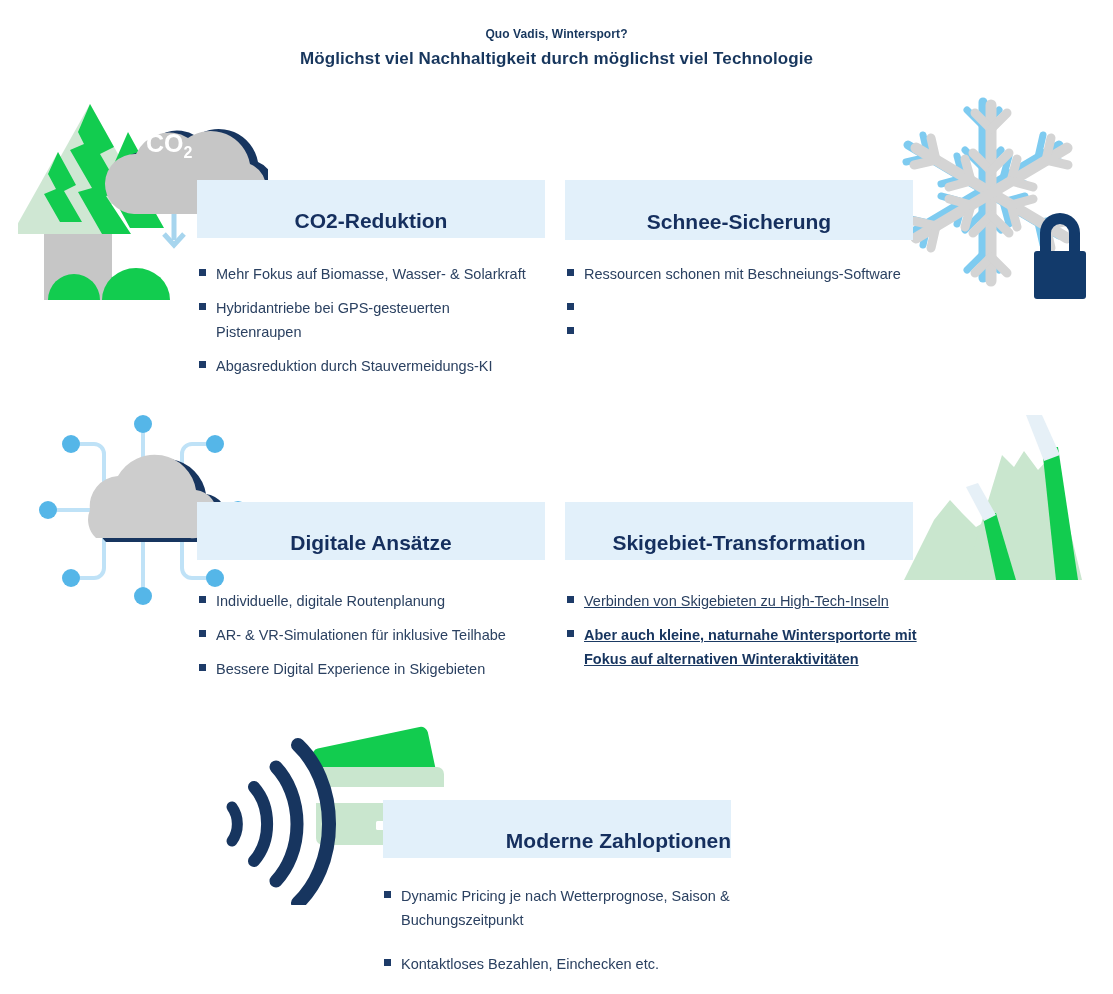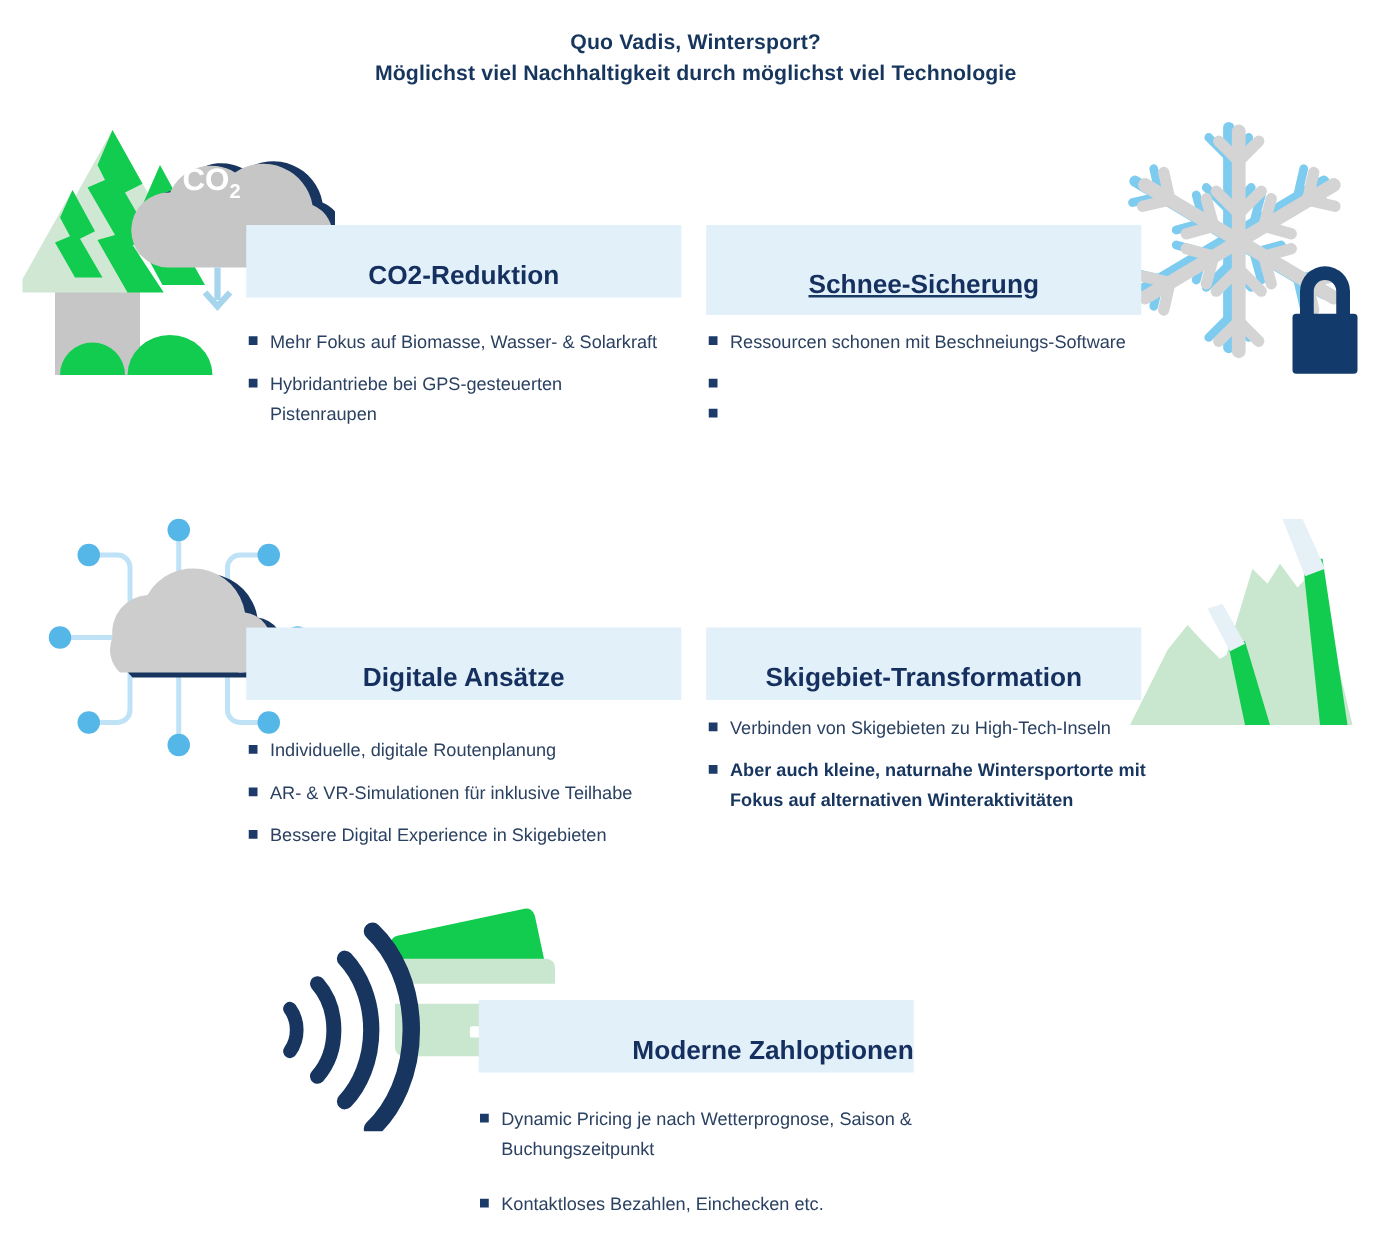--- a/index.html
+++ b/index.html
@@ -16,21 +16,21 @@
     color: #1b3a63;
   }
   .title-block {
     position: absolute;
     left: 0;
     top: 22px;
     width: 1113px;
     text-align: center;
   }
   .title-line1 {
-    font-size: 17px;
+    font-size: 12px;
     font-weight: bold;
     color: #17365d;
     letter-spacing: 0.1px;
     line-height: 24px;
   }
   .title-line2 {
     font-size: 17px;
     font-weight: bold;
     color: #17365d;
     letter-spacing: 0.1px;
@@ -132,20 +132,24 @@
   <span class="band-title">CO2-Reduktion</span>
 </div>
 <div class="bullets" style="left:199px; top:262px; width:365px;">
   <div class="bullet">
     <span class="bullet-marker"></span>
     <span class="bullet-text">Mehr Fokus auf Biomasse, Wasser- &amp; Solarkraft</span>
   </div>
   <div class="bullet">
     <span class="bullet-marker"></span>
     <span class="bullet-text" style="max-width:255px;">Hybridantriebe bei GPS-gesteuerten Pistenraupen</span>
+  </div>
+  <div class="bullet">
+    <span class="bullet-marker"></span>
+    <span class="bullet-text">Abgasreduktion durch Stauvermeidungs-KI</span>
   </div>
 </div>
 
 <div class="icon-wrap" style="left:888px; top:88px; width:220px; height:220px;">
   <svg width="220" height="220" viewBox="0 0 220 220">
 
     <g transform="translate(-5,0)" stroke="#7ecbf0" stroke-width="9" stroke-linecap="round" fill="none">
       <line x1="100" y1="14" x2="100" y2="190"></line>
       <line x1="25" y1="57" x2="176" y2="147"></line>
       <line x1="176" y1="57" x2="25" y2="147"></line>
@@ -209,21 +213,21 @@
       </g>
     </g>
 
     <g>
       <path d="M152 145 a20 20 0 0 1 40 0 v22 h-11 v-22 a9 9 0 0 0 -18 0 v22 h-11 z" fill="#123a6b"></path>
       <rect x="146" y="163" width="52" height="48" rx="3" fill="#123a6b"></rect>
     </g>
   </svg>
 </div>
 
-<div class="band" style="left:565px; top:180px; width:348px; height:72px;text-decoration:underline;">
+<div class="band" style="left:565px; top:180px; width:348px; height:60px;">
   <span class="band-title">Schnee-Sicherung</span>
 </div>
 <div class="bullets" style="left:567px; top:262px; width:365px;">
   <div class="bullet">
     <span class="bullet-marker"></span>
     <span class="bullet-text">Ressourcen schonen mit Beschneiungs-Software</span>
   </div>
   <div class="bullet">
     <span class="bullet-marker"></span>
   </div>
@@ -289,21 +293,21 @@
     <polygon points="150,32 166,32 186,165 164,165" fill="#12cc4f"></polygon>
 
     <polygon points="74,72 86,68 104,100 92,106" fill="#e6f0f7"></polygon>
     <polygon points="134,0 150,0 168,40 152,46" fill="#e6f0f7"></polygon>
   </svg>
 </div>
 
 <div class="band" style="left:565px; top:502px; width:348px; height:58px;">
   <span class="band-title">Skigebiet-Transformation</span>
 </div>
-<div class="bullets" style="left:567px; top:571px; width:370px;">
+<div class="bullets" style="left:567px; top:589px; width:370px;text-decoration:underline;">
   <div class="bullet">
     <span class="bullet-marker"></span>
     <span class="bullet-text">Verbinden von Skigebieten zu High-Tech-Inseln</span>
   </div>
   <div class="bullet">
     <span class="bullet-marker"></span>
     <span class="bullet-text strong" style="max-width:345px;">Aber auch kleine, naturnahe Wintersportorte mit Fokus auf alternativen Winteraktivitäten</span>
   </div>
 </div>
 

